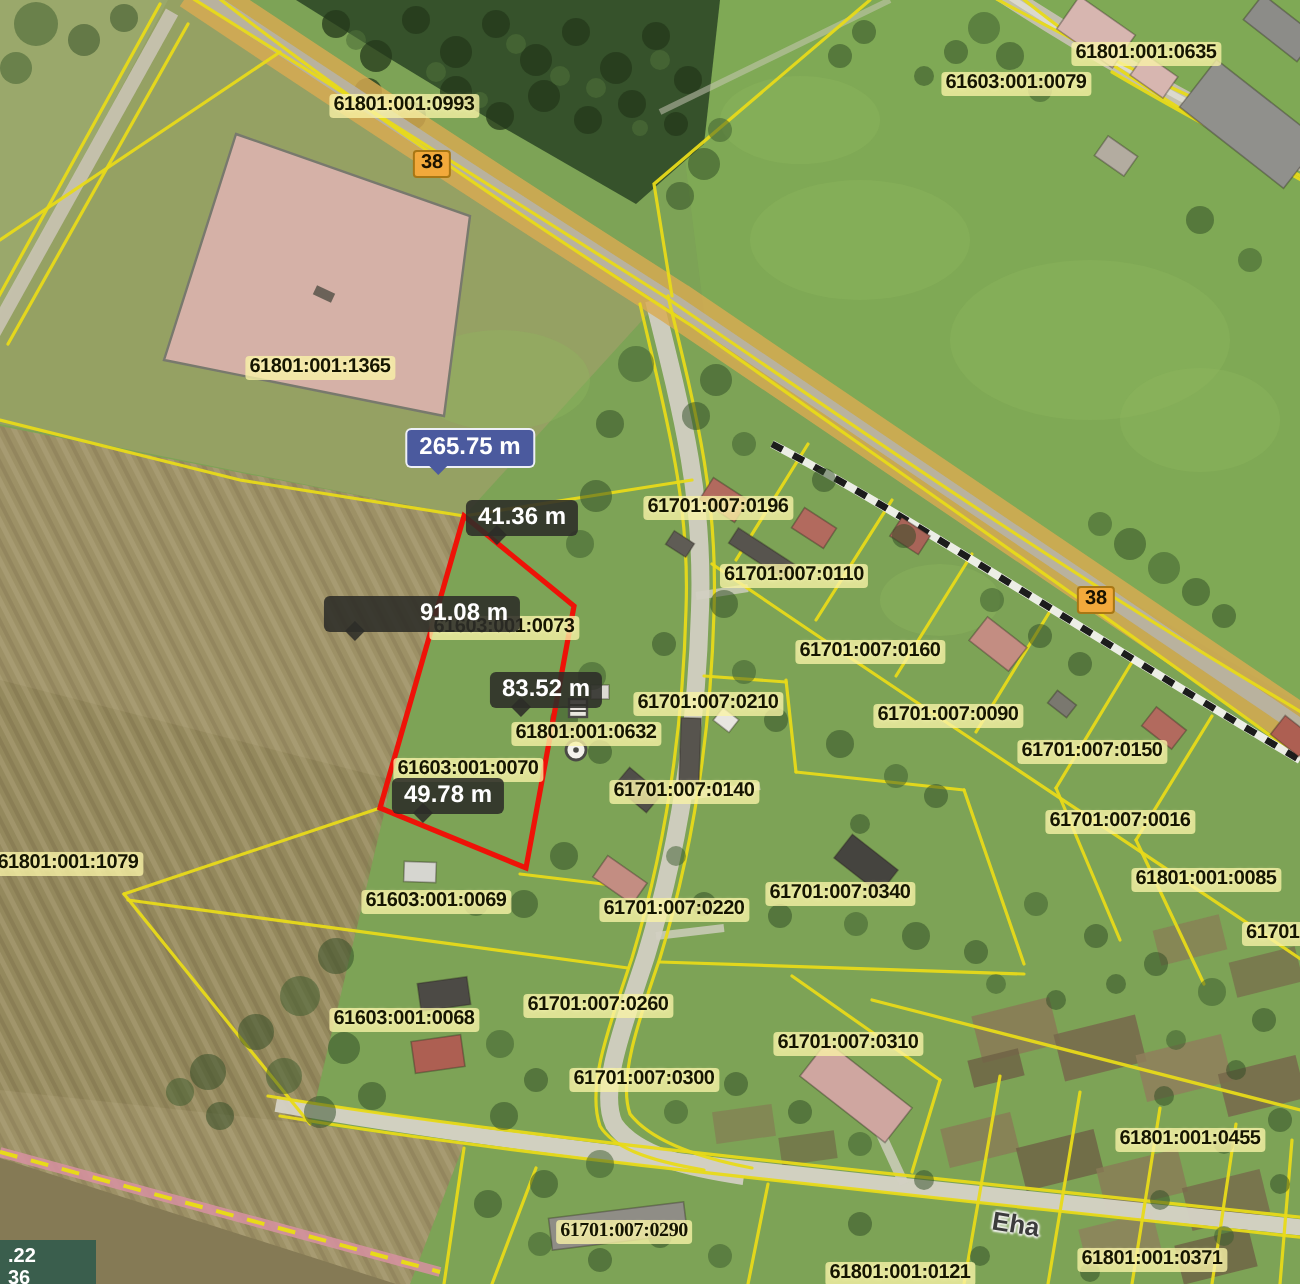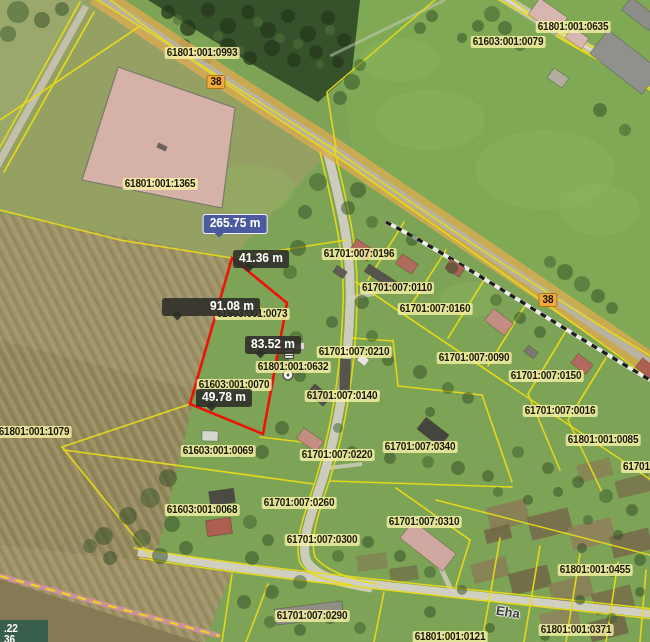--- a/index.html
+++ b/index.html
@@ -309,41 +309,41 @@
       </g>
   </svg>
 
   <div id="labels">
       <div class="parcel-label" style="left: 202px; top: 53px;">61801:001:0993</div>
       <div class="parcel-label" style="left: 464px; top: 42px; margin-left: 44px;">61603:001:0079</div>
       <div class="parcel-label" style="left: 573px; top: 27px;">61801:001:0635</div>
       <div class="parcel-label" style="left: 160px; top: 184px;">61801:001:1365</div>
       <div class="parcel-label" style="left: 359px; top: 254px;">61701:007:0196</div>
       <div class="parcel-label" style="left: 397px; top: 288px;">61701:007:0110</div>
-      <div class="parcel-label" style="left: 435px; top: 309px;">61701:007:0160</div>
+      <div class="parcel-label" style="left: 435px; top: 326px;">61701:007:0160</div>
       <div class="parcel-label" style="left: 252px; top: 314px;">61603:001:0073</div>
       <div class="parcel-label" style="left: 354px; top: 352px;">61701:007:0210</div>
       <div class="parcel-label" style="left: 293px; top: 367px;">61801:001:0632</div>
       <div class="parcel-label" style="left: 474px; top: 358px;">61701:007:0090</div>
       <div class="parcel-label" style="left: 514px; top: 376px; margin-left: 32px;">61701:007:0150</div>
       <div class="parcel-label" style="left: 234px; top: 385px;">61603:001:0070</div>
       <div class="parcel-label" style="left: 342px; top: 396px;">61701:007:0140</div>
       <div class="parcel-label" style="left: 560px; top: 411px;">61701:007:0016</div>
       <div class="parcel-label" style="left: 34px; top: 432px;">61801:001:1079</div>
       <div class="parcel-label" style="left: 603px; top: 440px;">61801:001:0085</div>
       <div class="parcel-label" style="left: 420px; top: 447px;">61701:007:0340</div>
       <div class="parcel-label" style="left: 218px; top: 451px;">61603:001:0069</div>
       <div class="parcel-label" style="left: 337px; top: 455px;">61701:007:0220</div>
       <div class="parcel-label" style="left: 646px; top: 467px;">61701:007</div>
       <div class="parcel-label" style="left: 299px; top: 503px;">61701:007:0260</div>
       <div class="parcel-label" style="left: 202px; top: 510px;">61603:001:0068</div>
       <div class="parcel-label" style="left: 424px; top: 522px;">61701:007:0310</div>
       <div class="parcel-label" style="left: 322px; top: 540px;">61701:007:0300</div>
       <div class="parcel-label" style="left: 595px; top: 570px;">61801:001:0455</div>
-      <div class="parcel-label" style="left: 312px; top: 616px;">61701:007:0290</div>
+      <div class="parcel-label" style="left: 312px; top: 616px; font-family: Liberation Serif, serif;">61701:007:0290</div>
       <div class="parcel-label" style="left: 576px; top: 630px;">61801:001:0371</div>
       <div class="parcel-label" style="left: 450px; top: 637px;">61801:001:0121</div>
       <div class="road-badge" style="left: 216px; top: 82px;">38</div>
       <div class="road-badge" style="left: 548px; top: 300px;">38</div>
       <div class="street-label" style="left: 508px; top: 612px; transform: translate(-50%, -50%) rotate(9deg);">Eha</div>
       <div class="measure-label" style="left: 261px; top: 259px;">41.36 m</div>
       <div class="measure-label" style="left: 211px; top: 307px; padding-left: 48px;">91.08 m</div>
       <div class="measure-label" style="left: 273px; top: 345px;">83.52 m</div>
       <div class="measure-label" style="left: 224px; top: 398px;">49.78 m</div>
       <div class="measure-label measure-total" style="left: 235px; top: 224px;">265.75 m</div>

